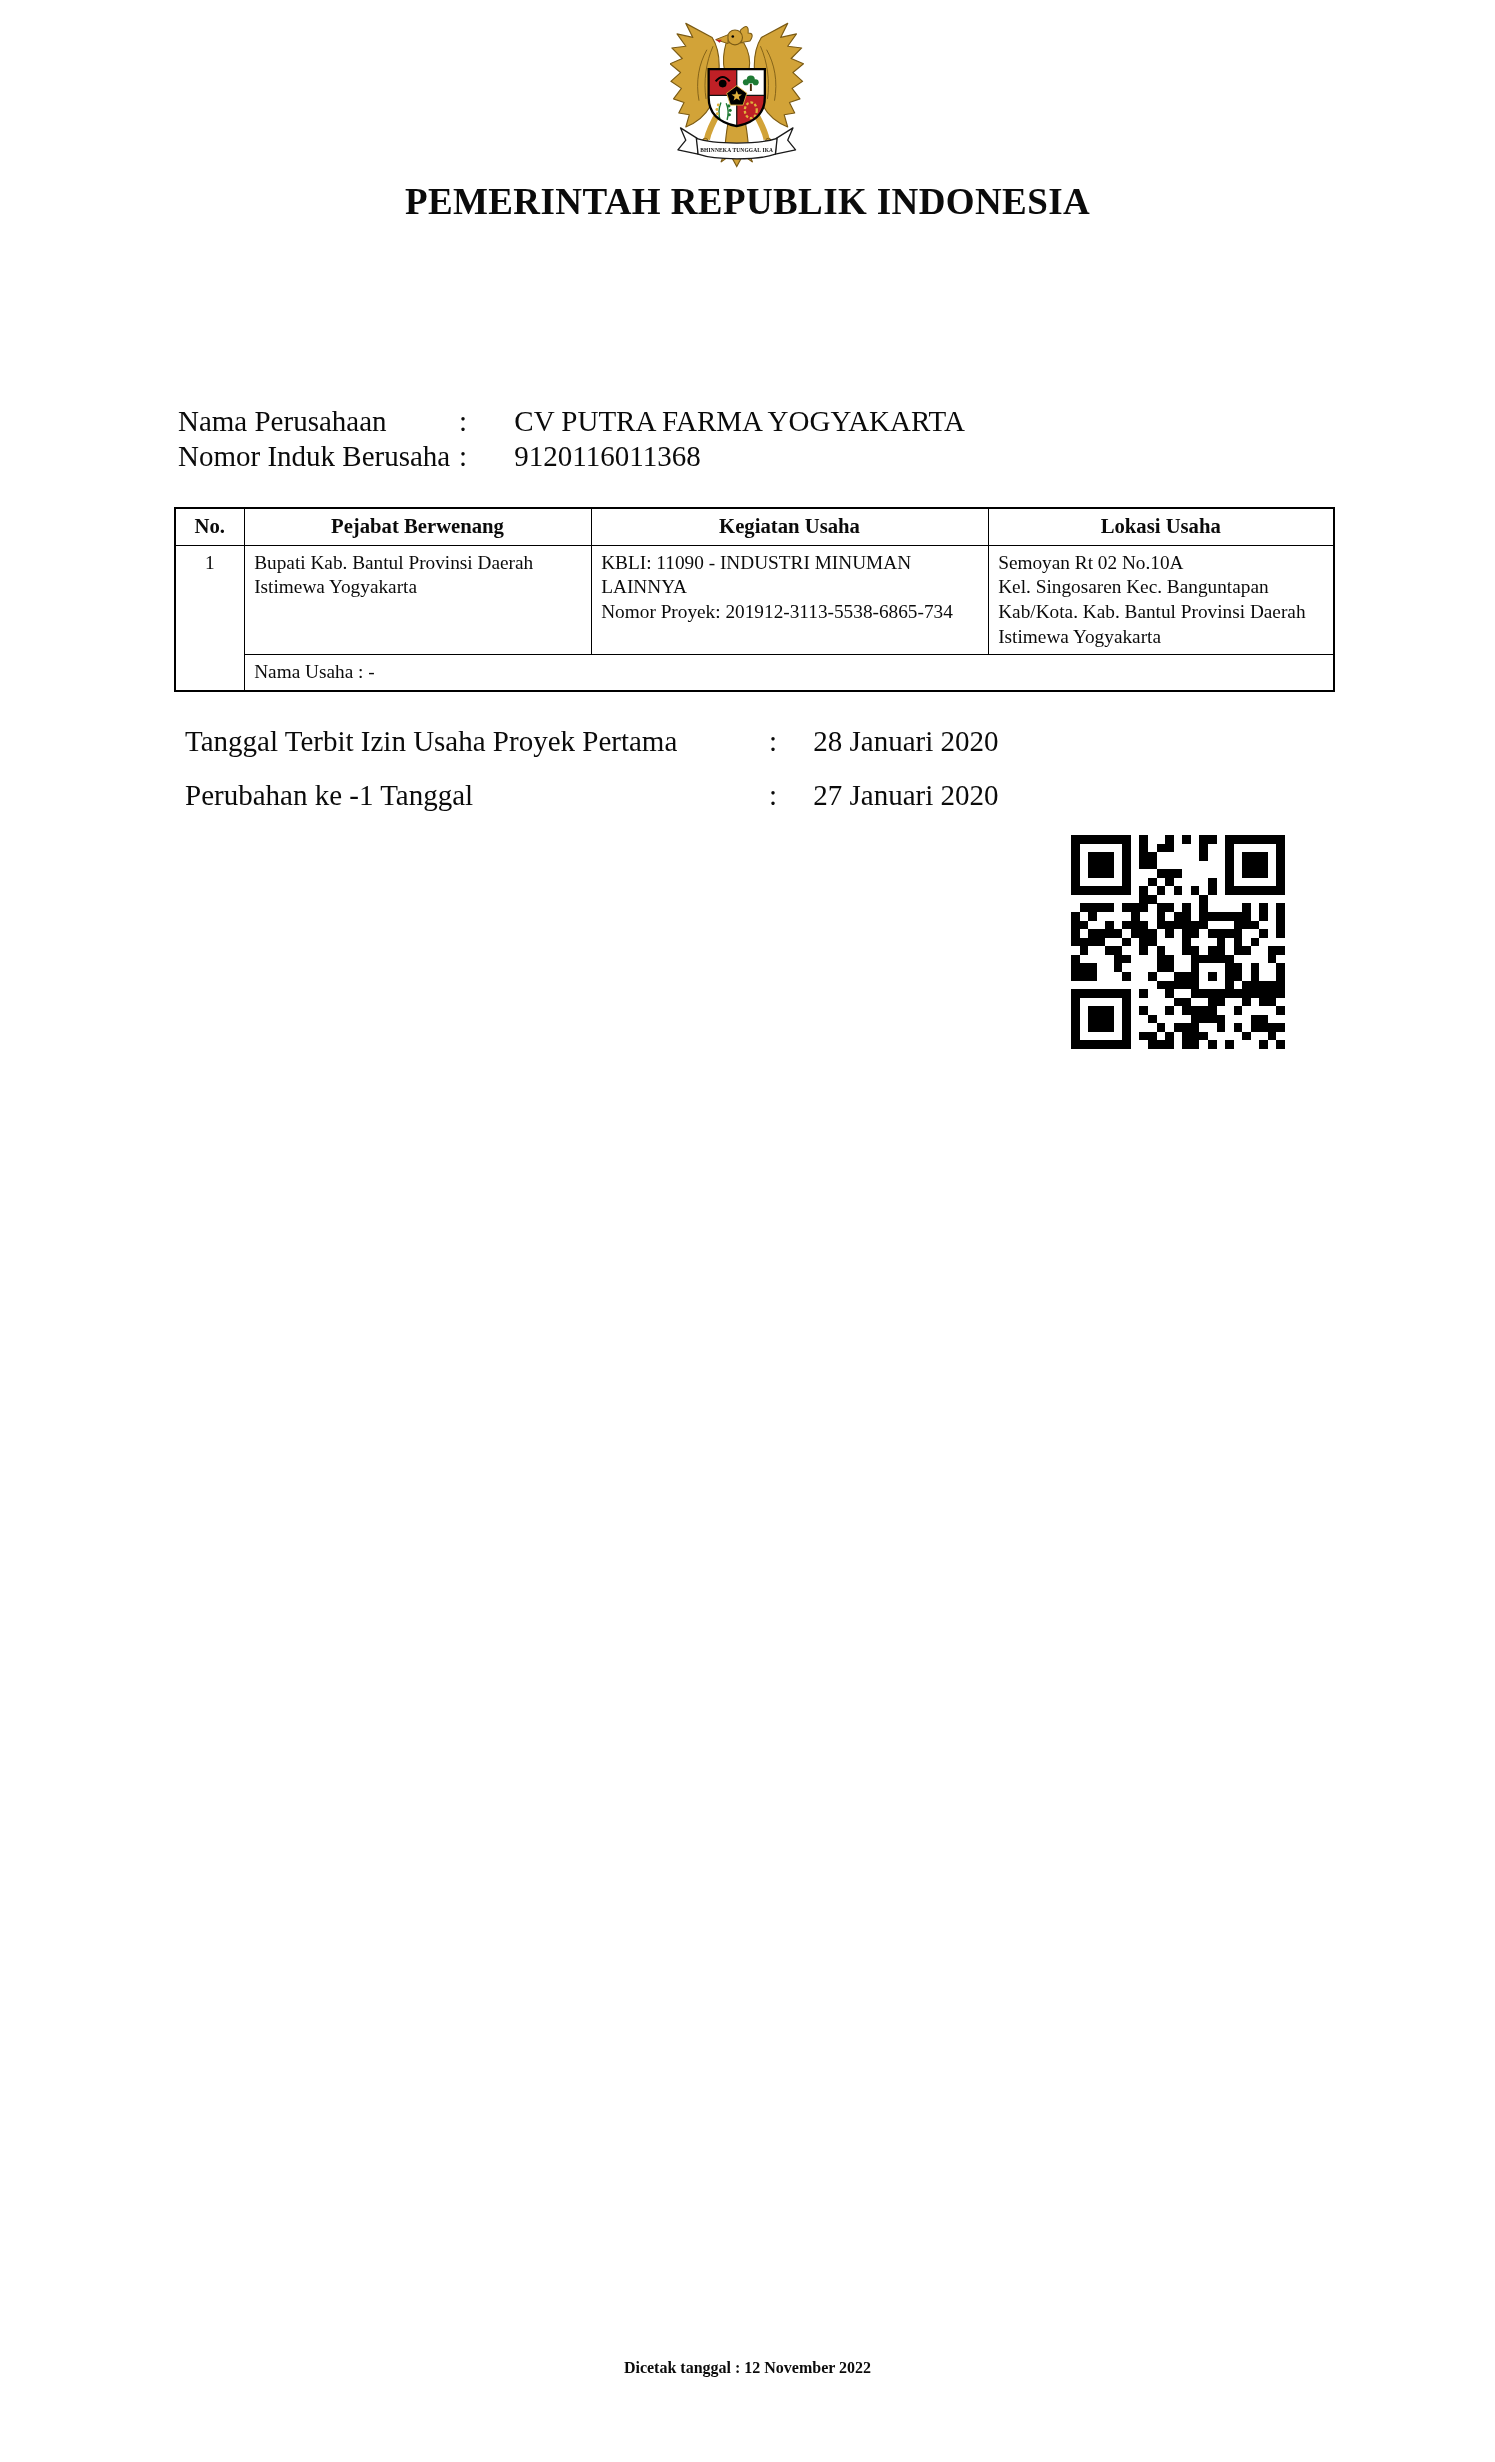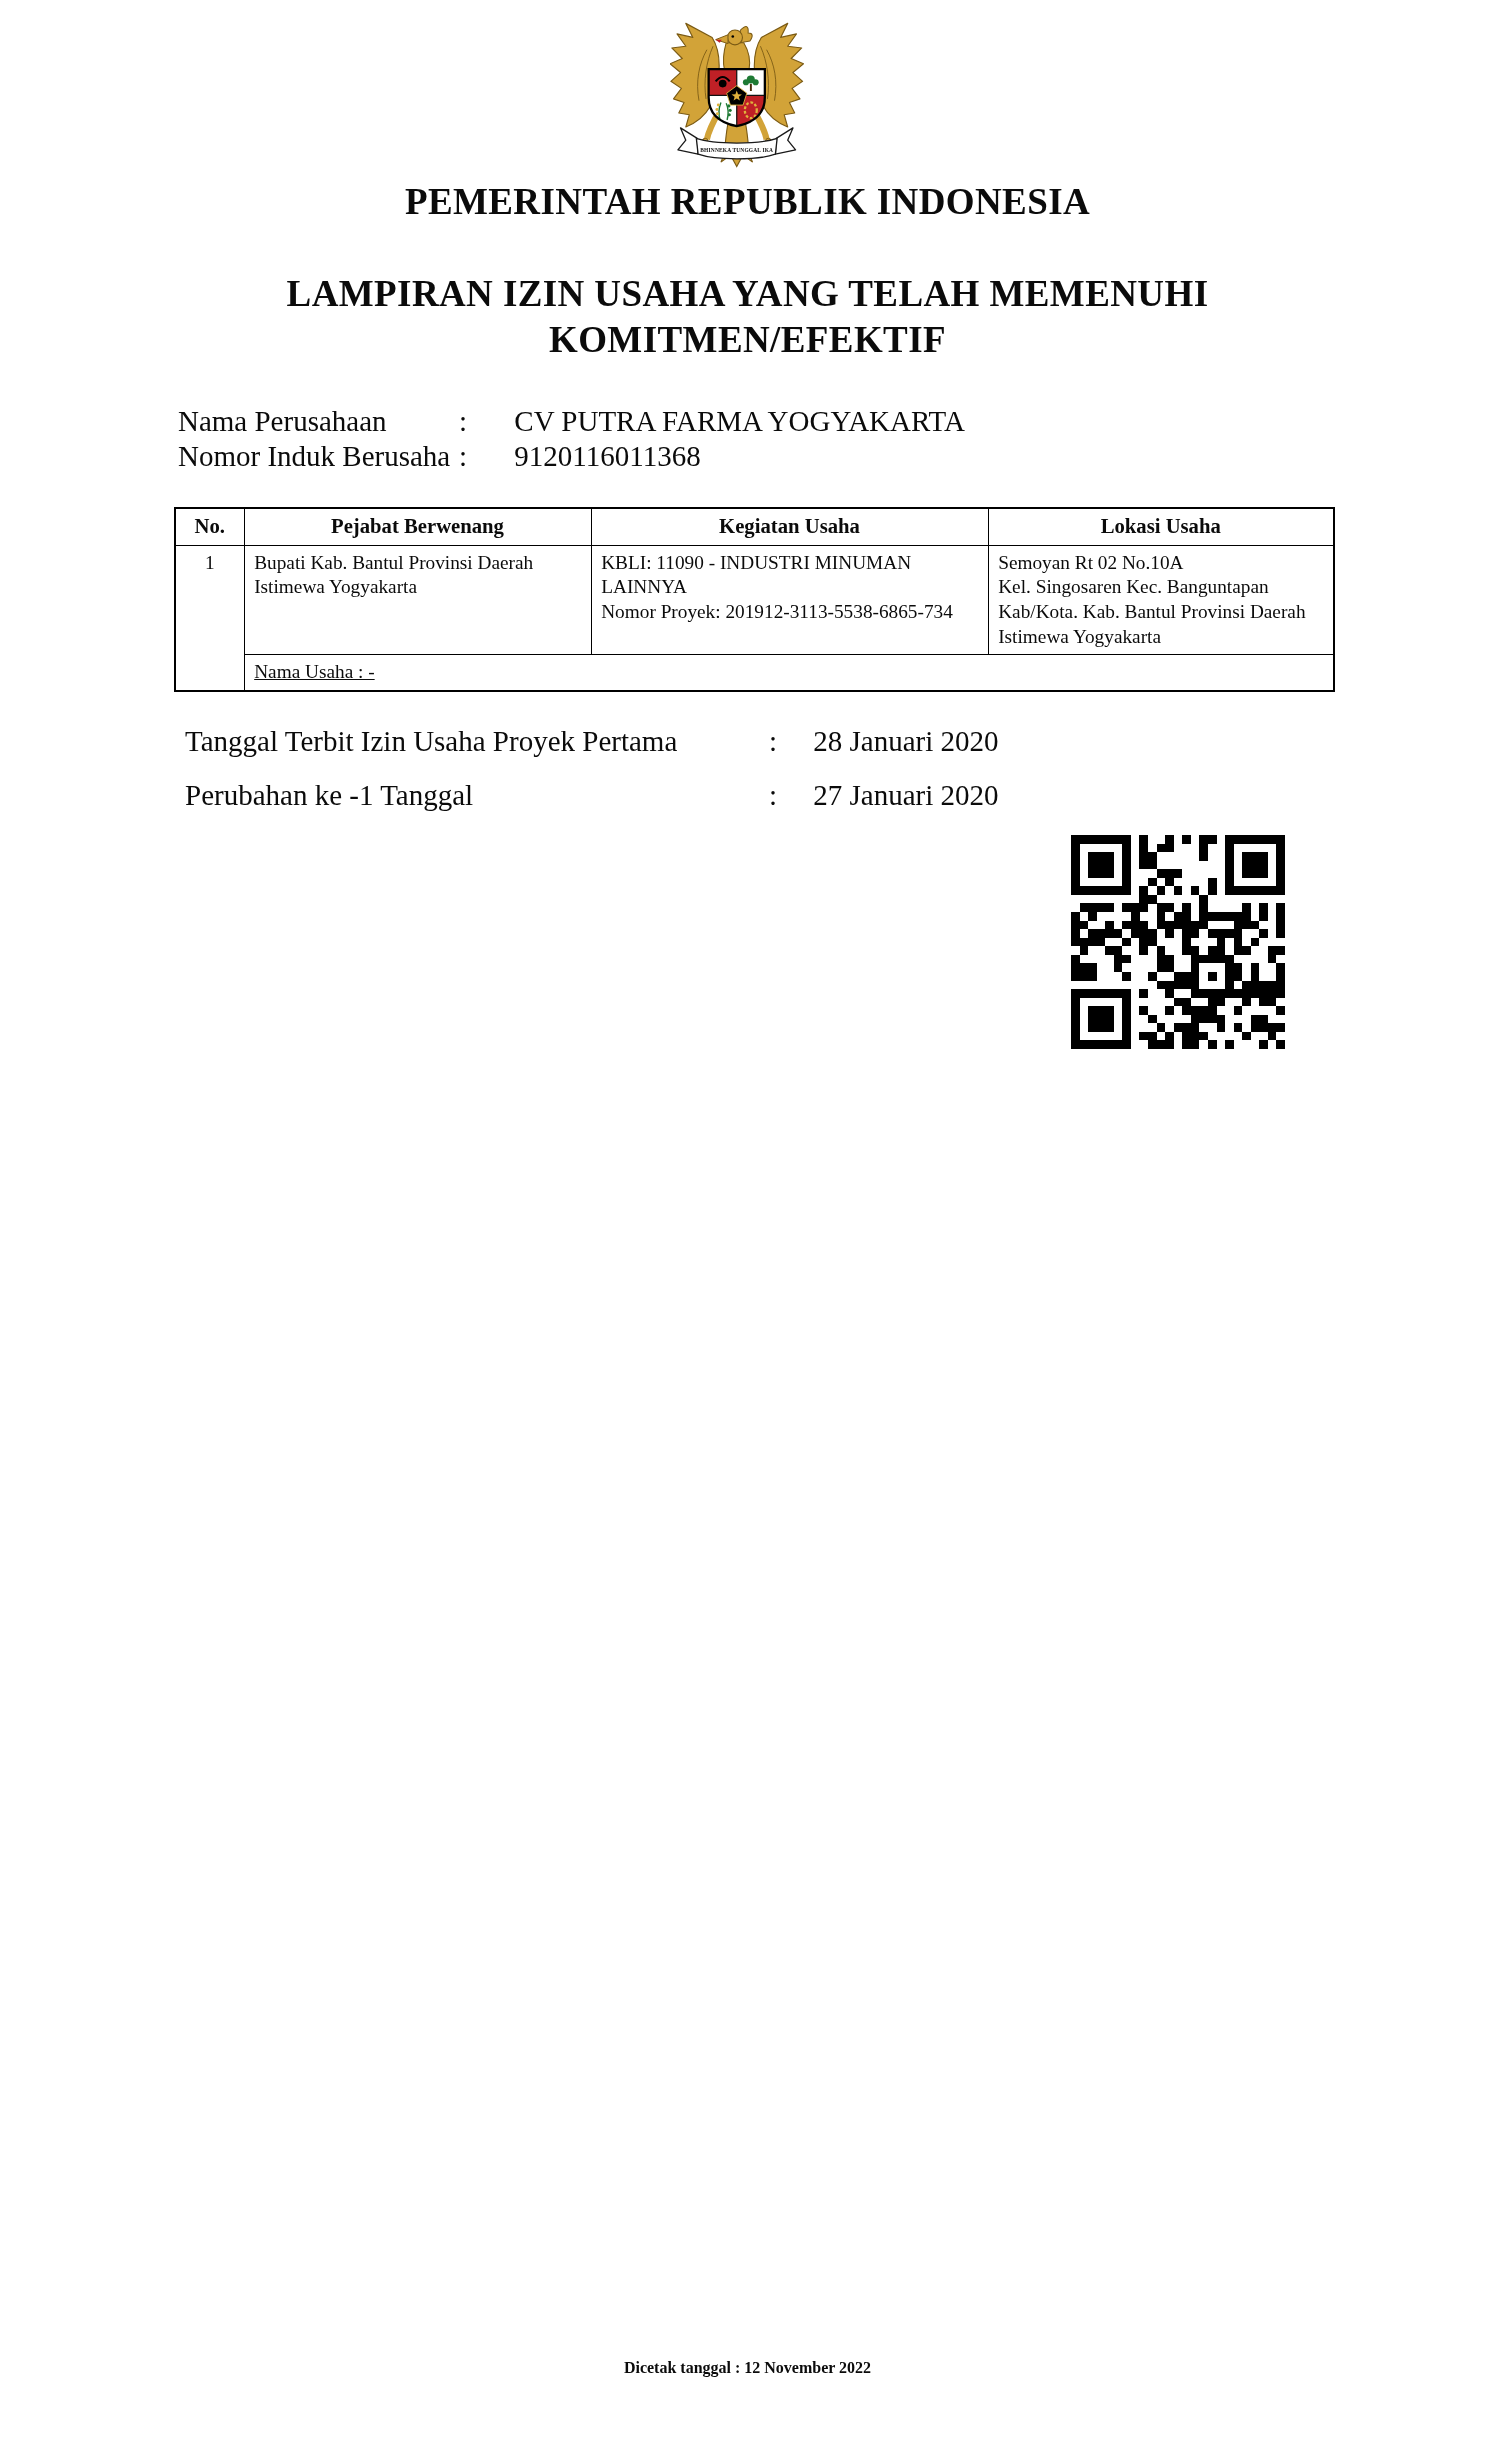--- a/index.html
+++ b/index.html
@@ -28,21 +28,21 @@
   .company-row .sep{width:12.3px;flex:0 0 12.3px;}
   .company-row .val{margin-left:43px;white-space:nowrap;}
 
   table.lic{position:absolute;left:174px;top:507px;width:1161px;border-collapse:collapse;
     border:2.6px solid #000;table-layout:fixed;}
   table.lic th,table.lic td{border:1.8px solid #000;font-weight:normal;margin-left:44px;}
   table.lic th{height:37px;font-size:20.7px;font-weight:bold;text-align:center;vertical-align:middle;}
   table.lic td{font-size:19.3px;line-height:24.6px;vertical-align:top;padding:5.3px 9.7px 0 9.7px;}
   table.lic td.no-cell{text-align:center;padding-left:0;padding-right:0;}
   table.lic tr.body-row td{height:109px;}
-  table.lic tr.nama-row td{height:37px;vertical-align:middle;padding-top:0;text-decoration:underline;}
+  table.lic tr.nama-row td{height:37px;vertical-align:middle;padding-top:0;}
 
   .dates{position:absolute;left:185px;top:724px;width:1055px;}
   .date-row{display:flex;font-size:29px;line-height:35px;}
   .date-row + .date-row{margin-top:19.3px;}
   .date-row .lbl{width:584px;flex:0 0 584px;}
   .date-row .sep{width:12.3px;flex:0 0 12.3px;}
   .date-row .val{margin-left:32px;white-space:nowrap;}
 
   .qr{position:absolute;left:1071px;top:835px;width:214px;height:214px;}
 
@@ -118,24 +118,20 @@
 
     <g fill="#ffffff" stroke="#1a1a1a" stroke-width="1.5" stroke-linejoin="round">
       <path d="M31,145 L12,133 L18,147 L9,158 L32,163 Z"></path>
       <path d="M121,145 L140,133 L134,147 L143,158 L120,163 Z"></path>
       <path d="M30,145 C50,152 102,152 122,145 L120,163 C100,170 52,170 32,163 Z"></path>
     </g>
     <text x="76" y="160.5" text-anchor="middle" font-size="6.2" font-weight="bold" letter-spacing="0.2" fill="#111">BHINNEKA TUNGGAL IKA</text>
   </svg>
 
   <div class="gov-title">PEMERINTAH REPUBLIK INDONESIA</div>
-  <div class="doc-title">
-    <div>LAMPIRAN IZIN USAHA YANG TELAH MEMENUHI</div>
-    <div>KOMITMEN/EFEKTIF</div>
-  </div>
 
   <div class="company">
     <div class="company-row">
       <span class="lbl">Nama Perusahaan</span>
       <span class="sep">:</span>
       <span class="val">CV PUTRA FARMA YOGYAKARTA</span>
     </div>
     <div class="company-row">
       <span class="lbl">Nomor Induk Berusaha</span>
       <span class="sep">:</span>

